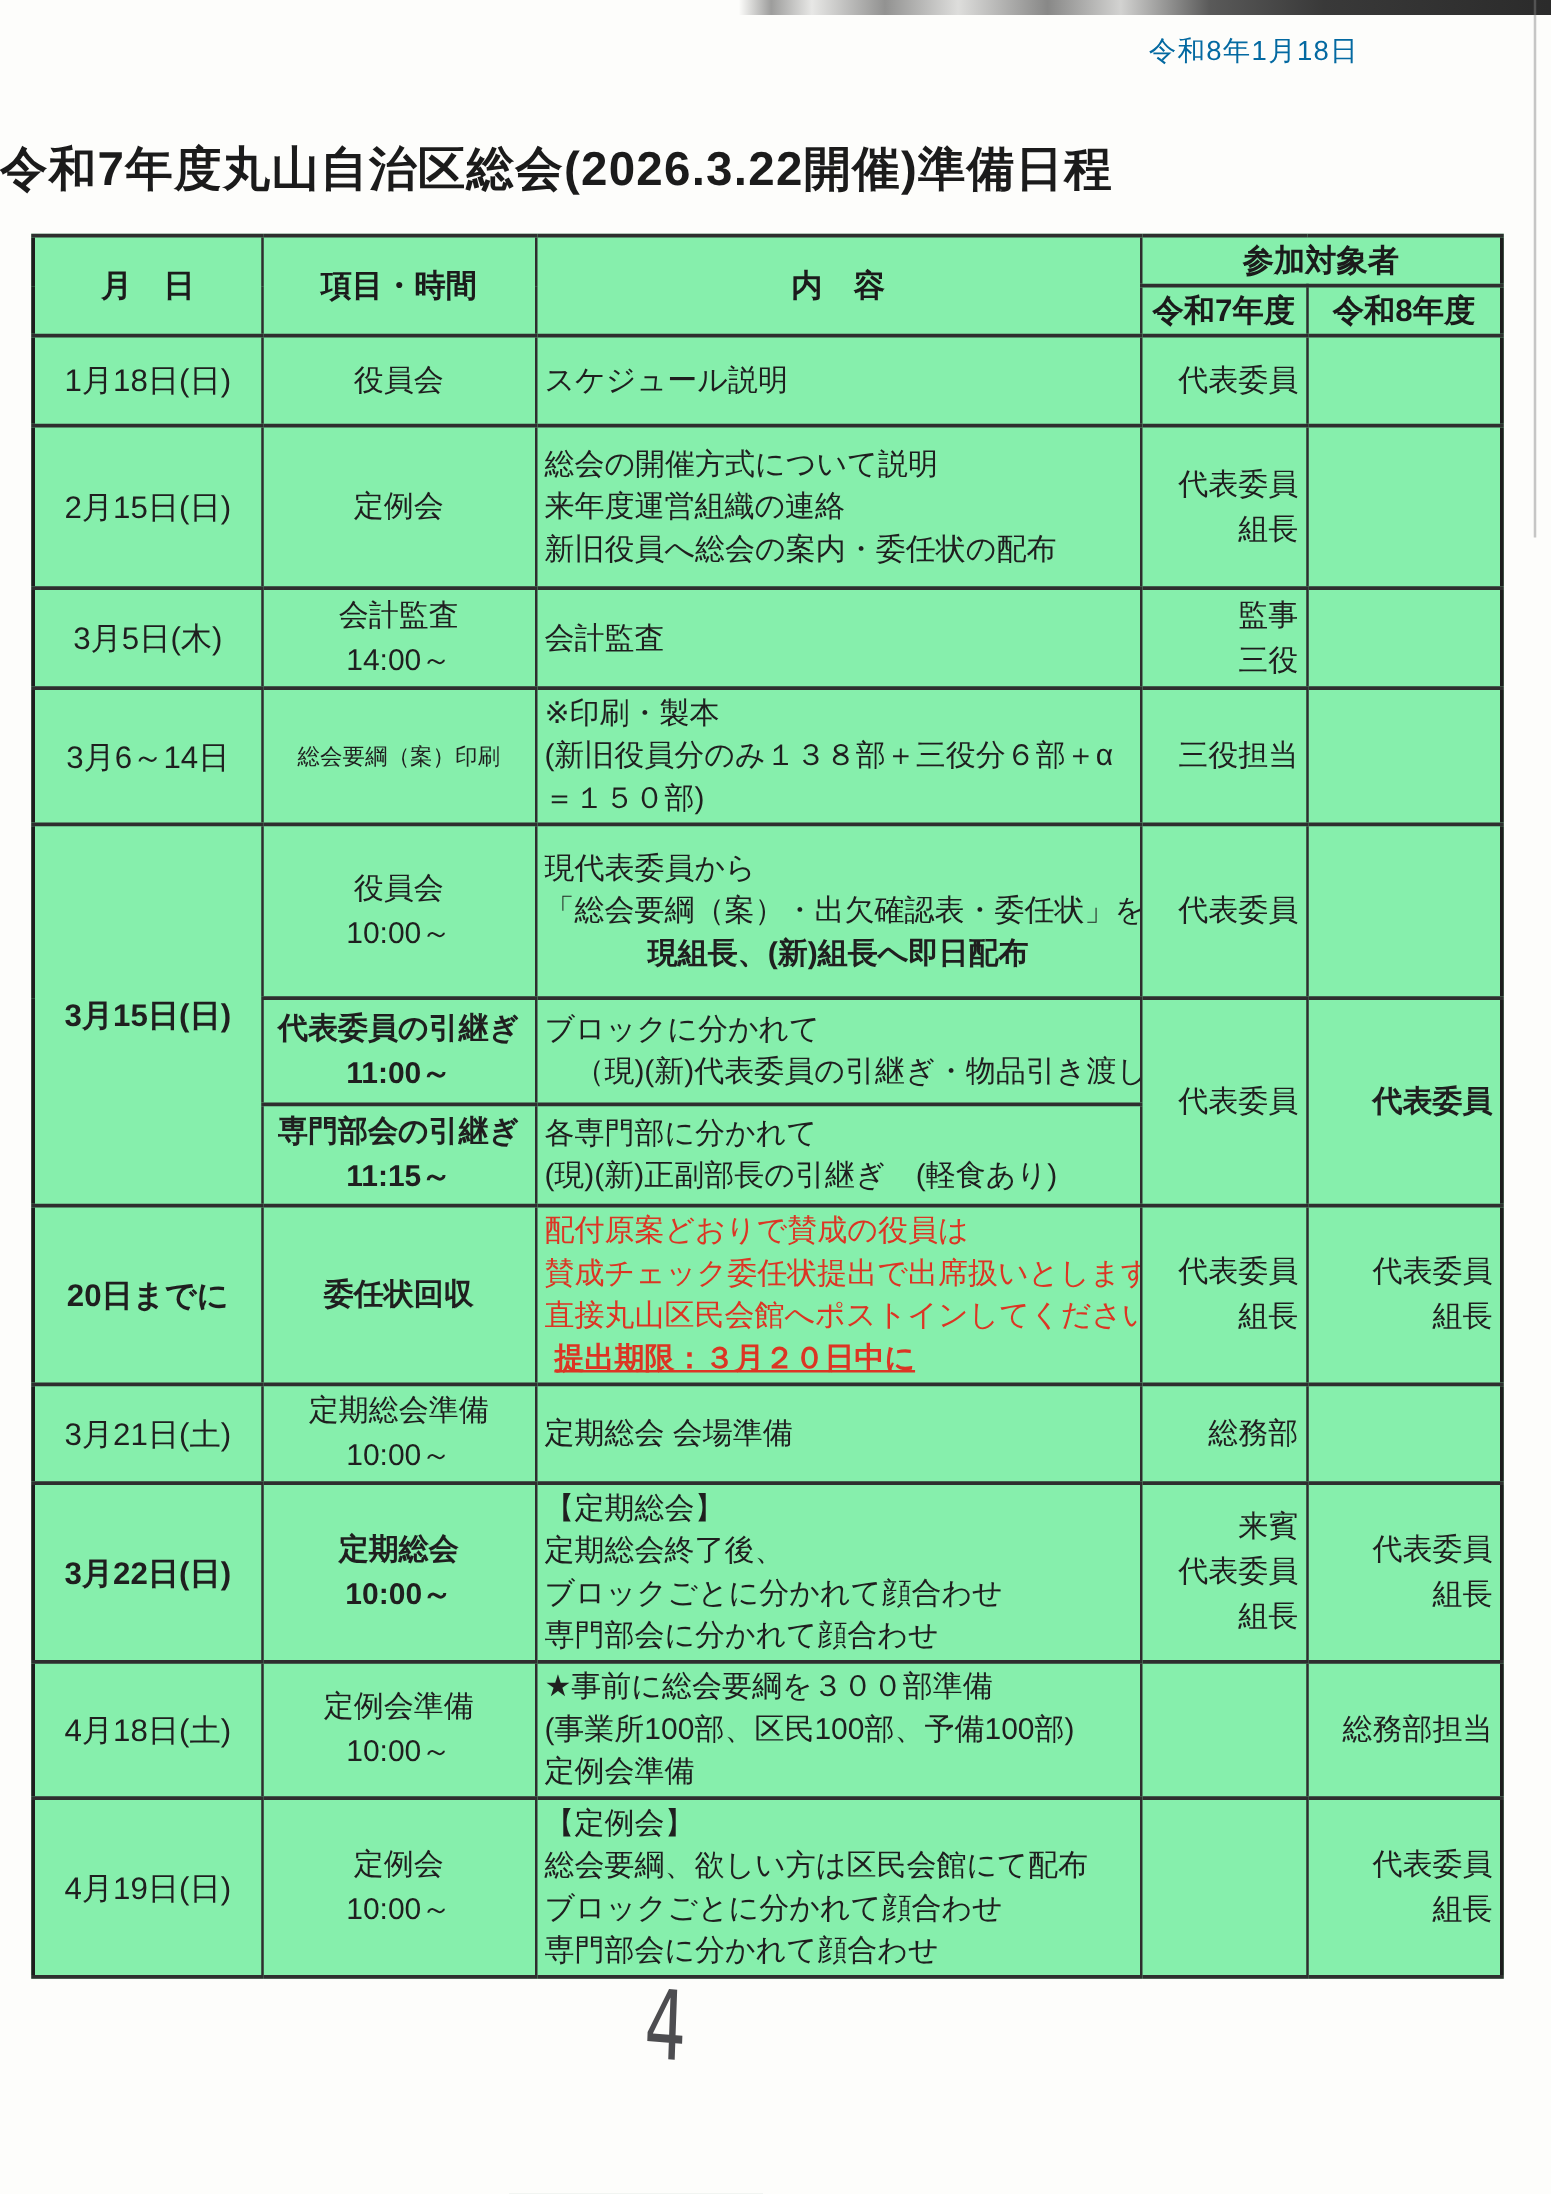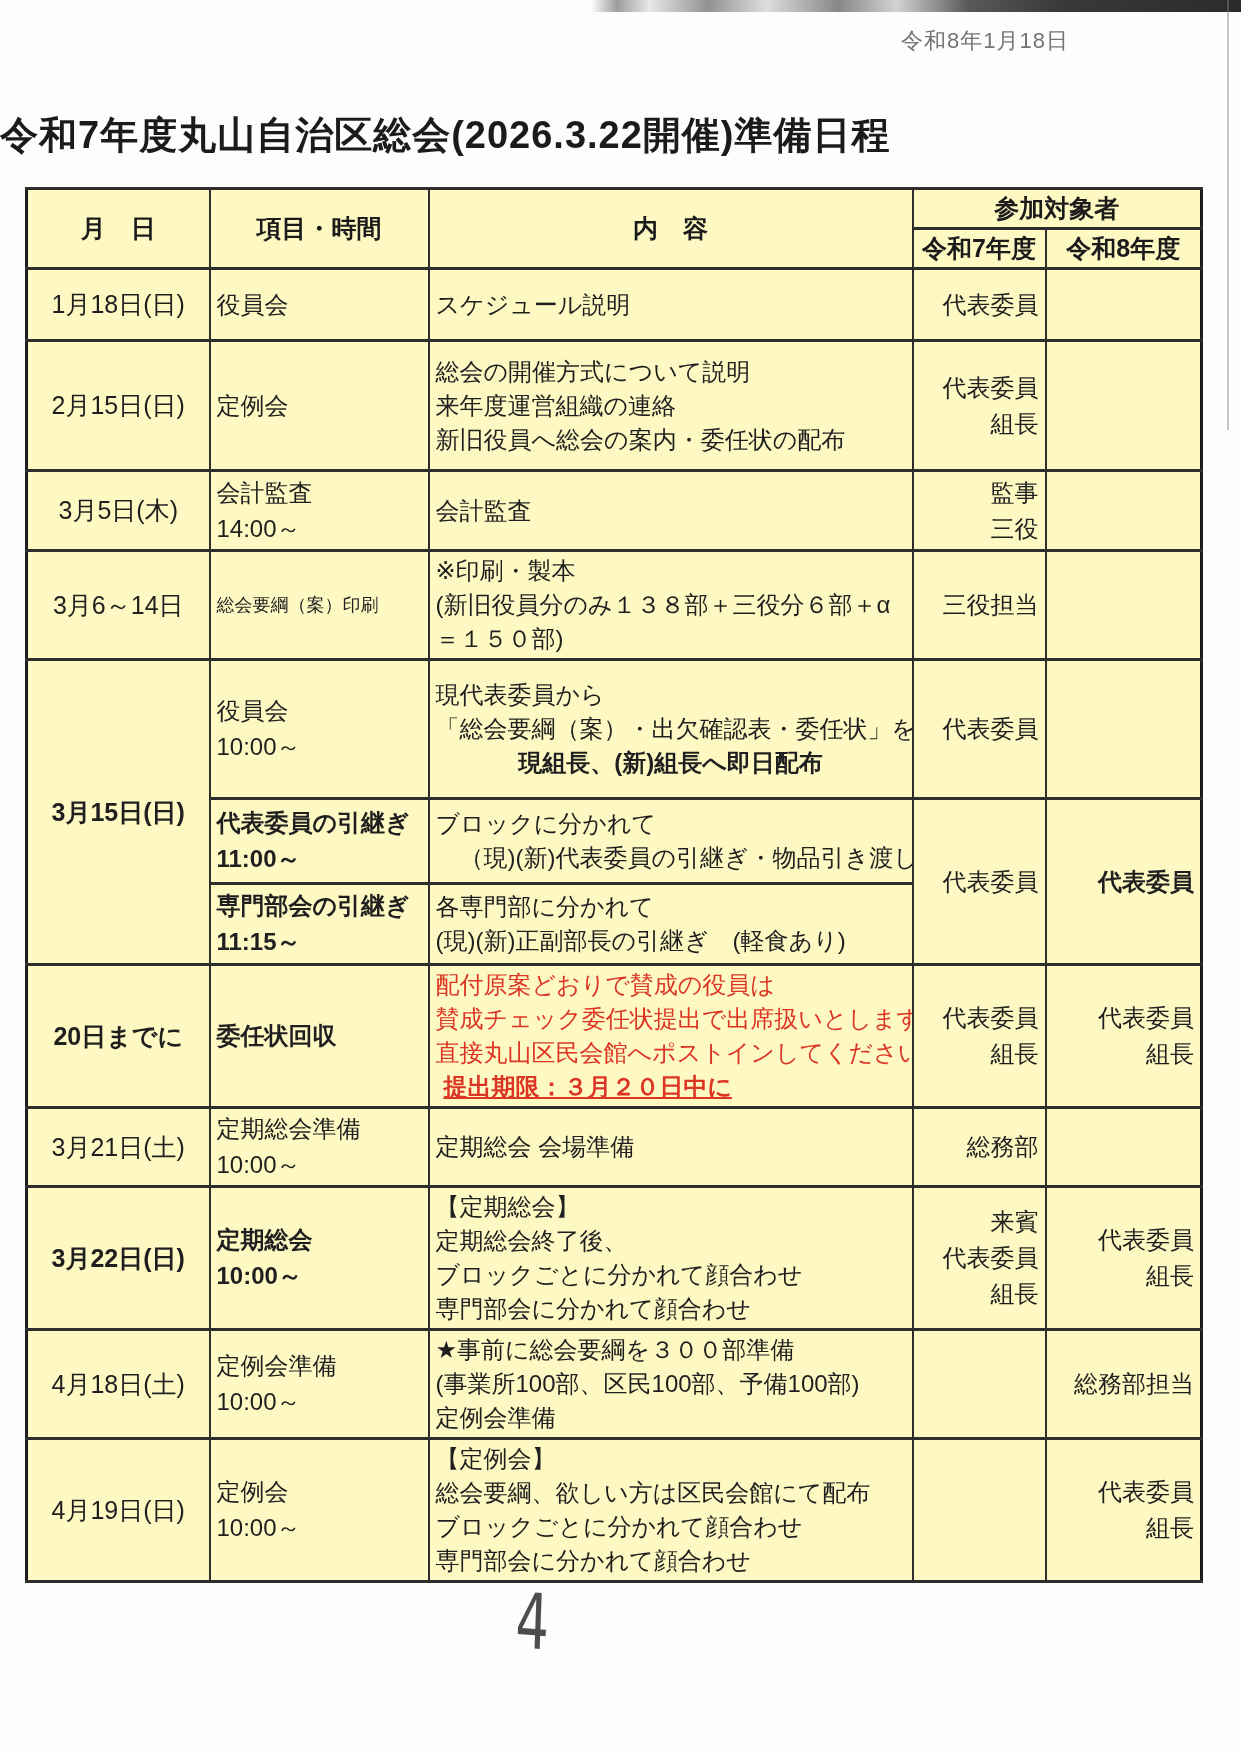--- a/index.html
+++ b/index.html
@@ -24,57 +24,57 @@
       rgba(40,40,40,0.2) 47%, rgba(35,35,35,0.75) 58%, rgba(30,30,30,0.88) 72%,
       rgba(25,25,25,0.92) 100%);
   }
   .scan-edge {
     position: absolute; top: 0; right: 12px;
     width: 2px; height: 430px;
     background: rgba(130,130,130,0.45);
   }
 
   .doc-date {
-    position: absolute; top: 26px; right: 172px;
+    position: absolute; top: 26px; right: 154px;
     font-size: 22px; letter-spacing: 1px;
-    color: #737373;
+    color: #0369a1;
   }
 
   .title {
     margin: 110px 0 0 0;
     width: 1130px;
     text-align: left;
     font-size: 38px;
     font-weight: bold;
     letter-spacing: 1px;
     color: #1b1b1b;
   }
 
   table.sched {
     border-collapse: collapse;
     table-layout: fixed;
     width: 1175px;
     margin: 26px 0 0 25px;
     border: 3px solid #1d1d1d;
-    background: #fef9c3;
+    background: #86efac;
   }
   table.sched th, table.sched td {
     border: 2px solid #2e2e2e;
     border-top-width: 3px;
     border-bottom-width: 3px;
     padding: 2px 6px;
     vertical-align: middle;
     overflow: hidden;
   }
   th { font-size: 25px; font-weight: bold; text-align: center; padding: 0; color: #1b1b1b; }
   tr.h1 { height: 36px; }
   tr.h2 { height: 38px; }
 
   td.date { text-align: center; font-size: 25px; }
-  td.item { font-size: 24px; line-height: 36px; }
+  td.item { text-align: center; font-size: 24px; line-height: 36px; }
   td.content { text-align: left; font-size: 24px; line-height: 34px; padding-left: 8px; }
   td.part { text-align: right; font-size: 24px; line-height: 36px; padding-left: 8px; }
 
   .line { white-space: nowrap; }
   .b { font-weight: bold; }
   .red { color: #dc3524; }
   .center { text-align: center; }
   .indent { padding-left: 24px; }
   .deadline { font-weight: bold; text-decoration: underline; padding-left: 8px; }
 

